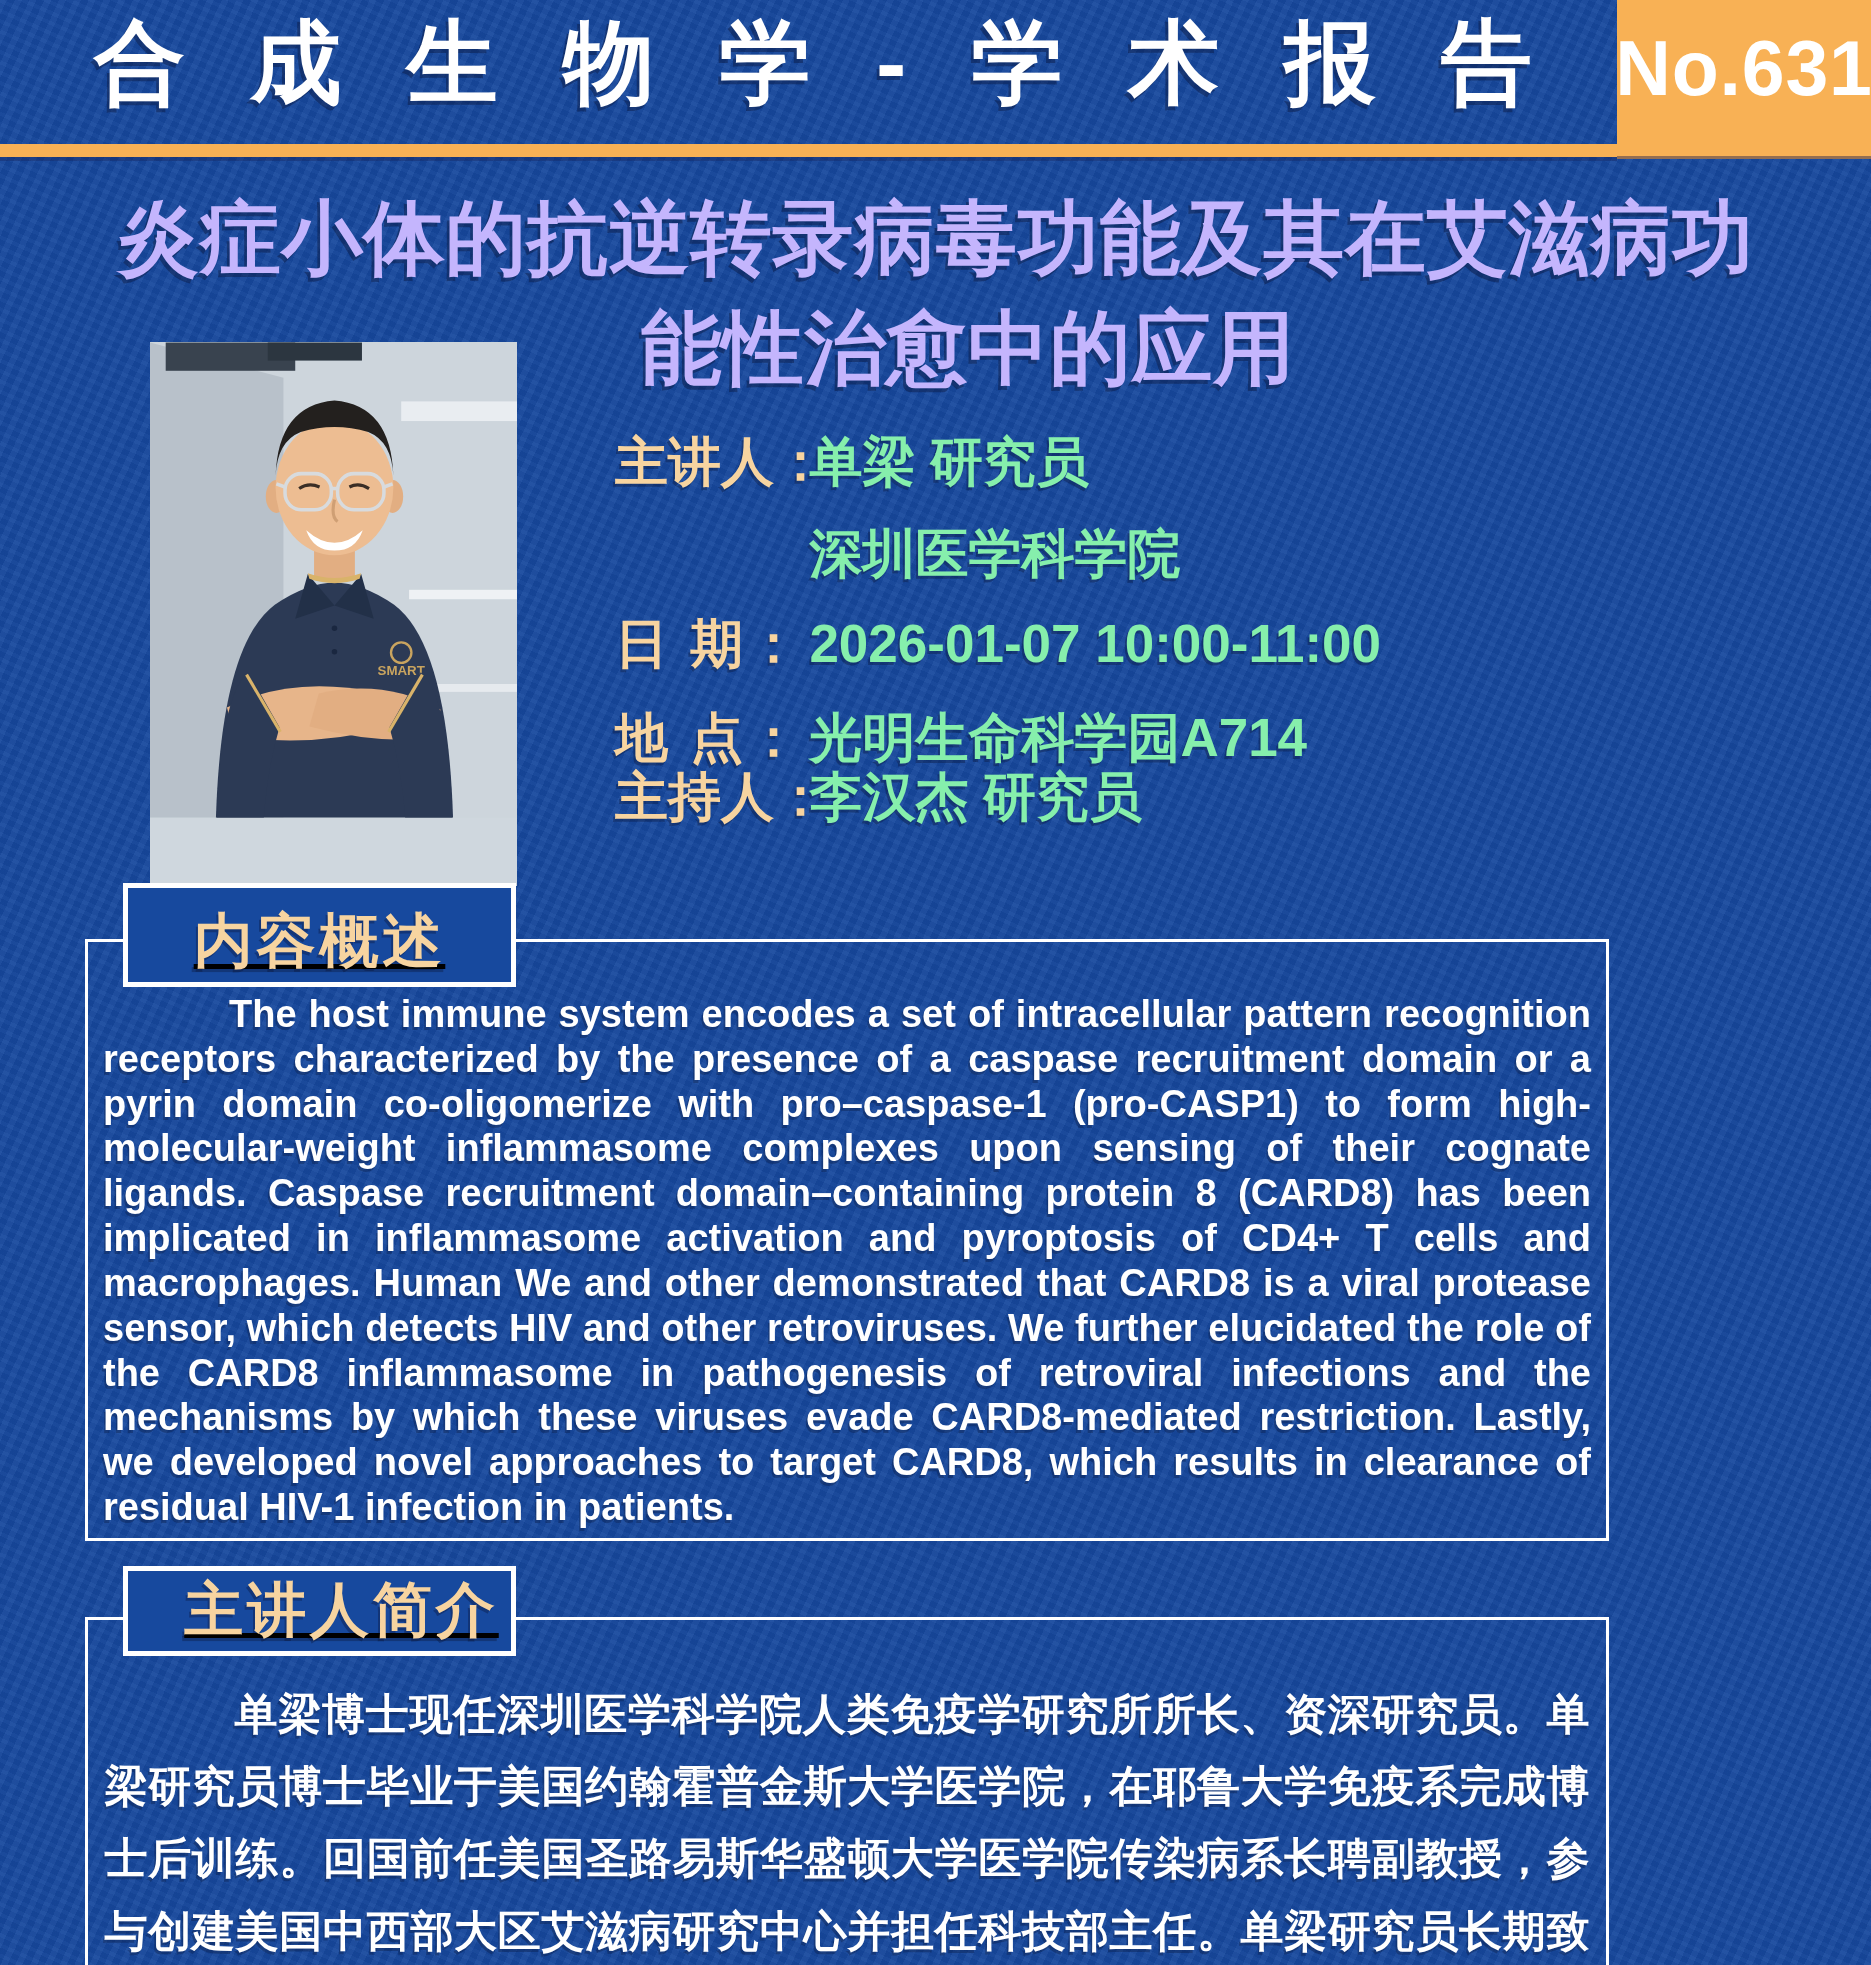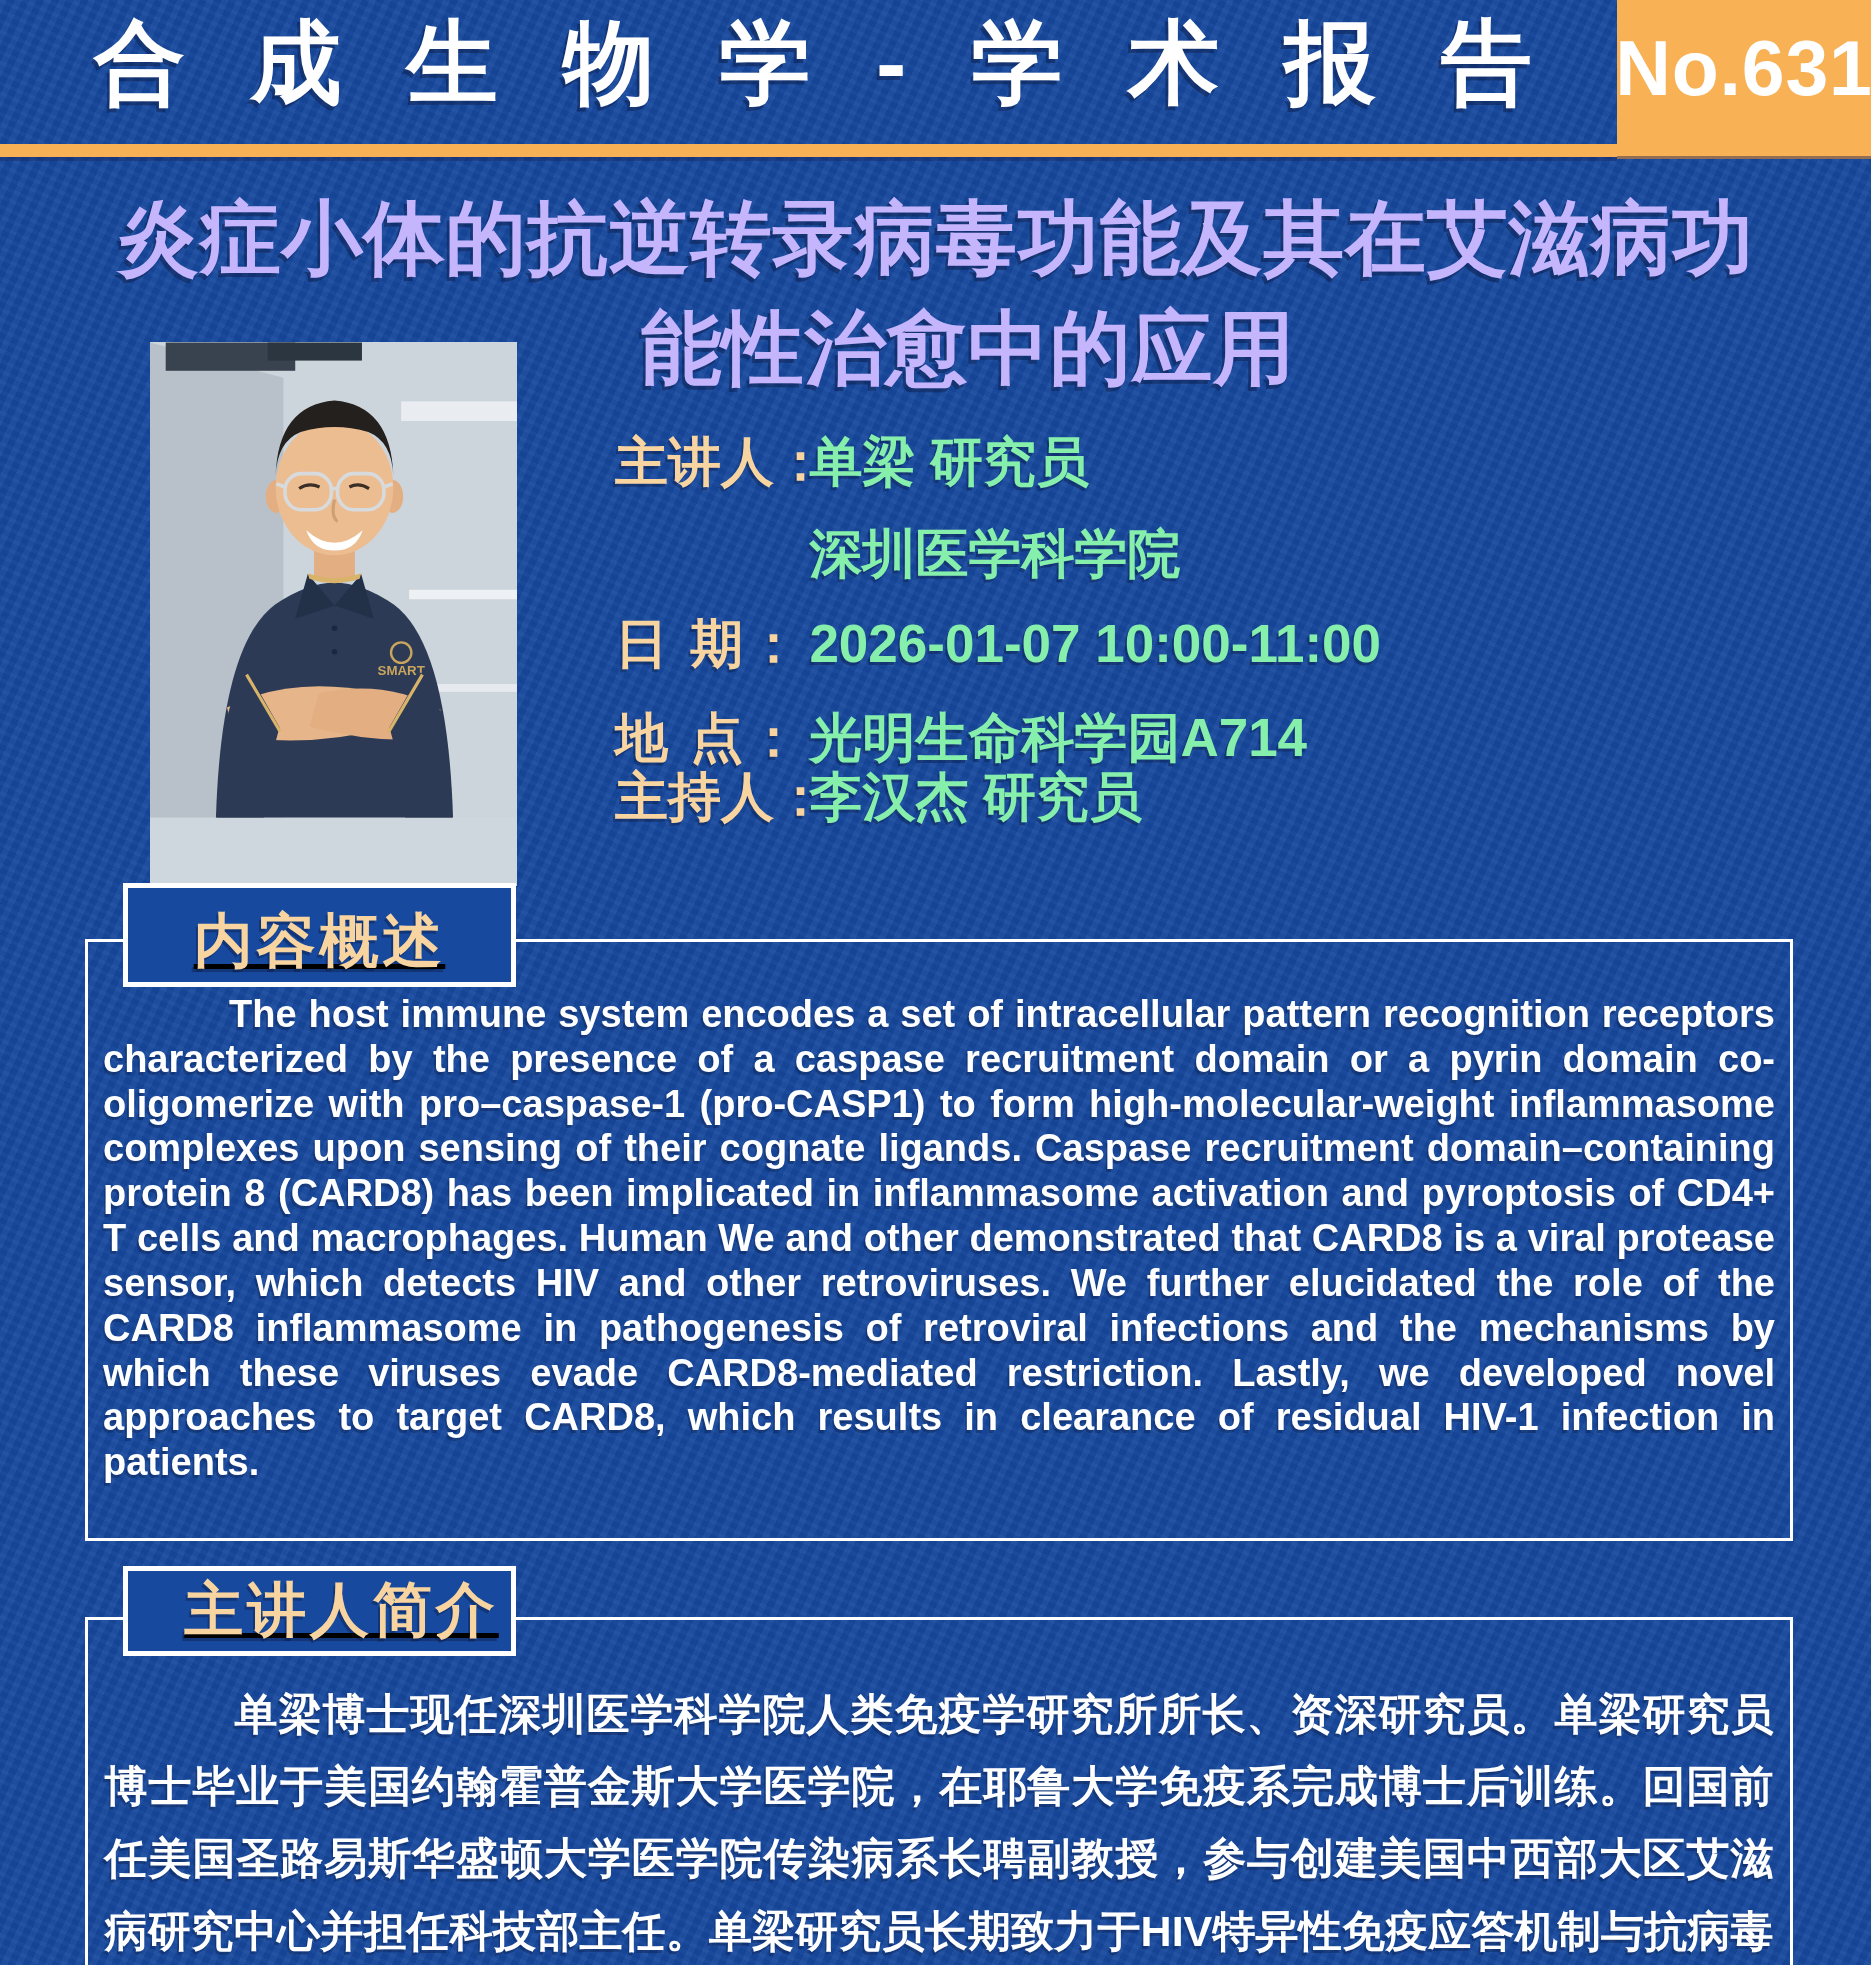--- a/index.html
+++ b/index.html
@@ -70,21 +70,21 @@
   }
   .info-row .val{color:#86efac;margin-top:31px;}
   .row-speaker{top:432px;}
   .row-affil{top:524px;}
   .row-date{top:614px;}
   .row-venue{top:708px;}
   .row-host{top:767px;}
 
   
   .section-box{
-    position:absolute;left:85px;width:1708px;
+    position:absolute;left:85px;width:1524px;
     border:3.9px solid #fff;box-sizing:border-box;
   }
   .box-abstract{top:939px;height:602px;}
   .box-bio{top:1617px;height:534px;}
 
   .section-label{
     position:absolute;left:123px;width:393px;
     background:var(--blue,#17499E);
     border:5.1px solid #fff;box-sizing:border-box;
     display:flex;align-items:flex-end;justify-content:center;text-decoration:underline;

